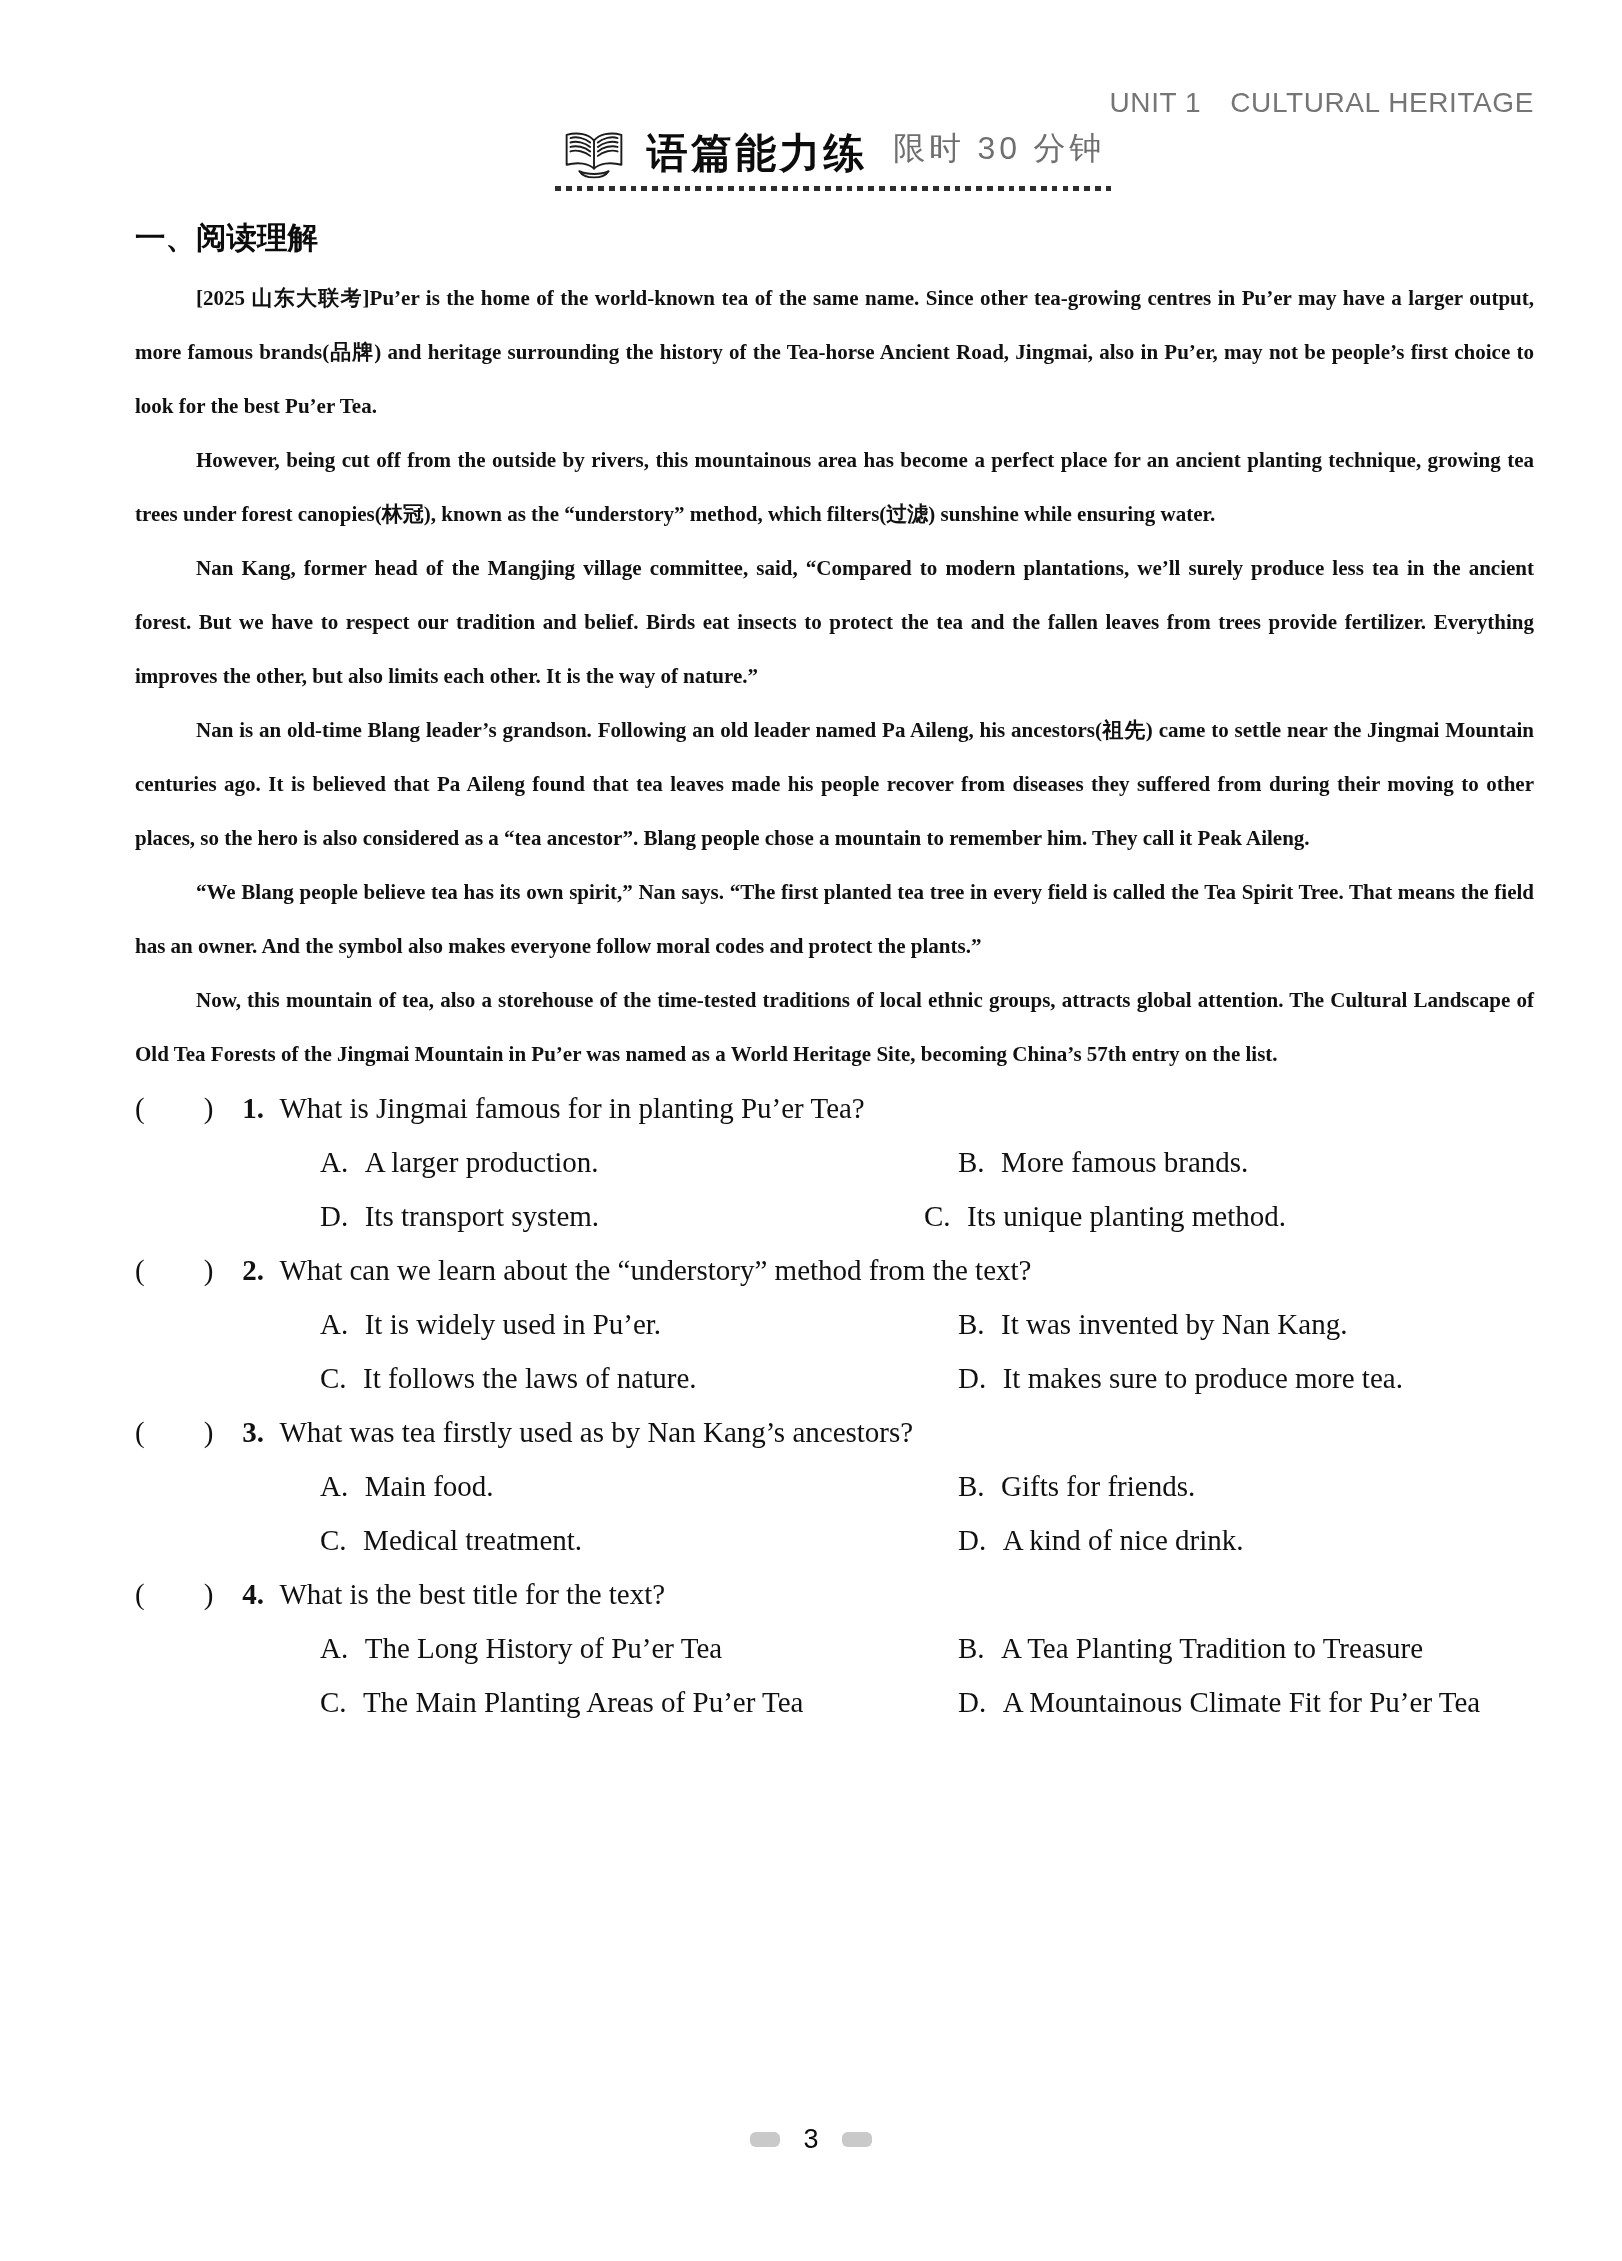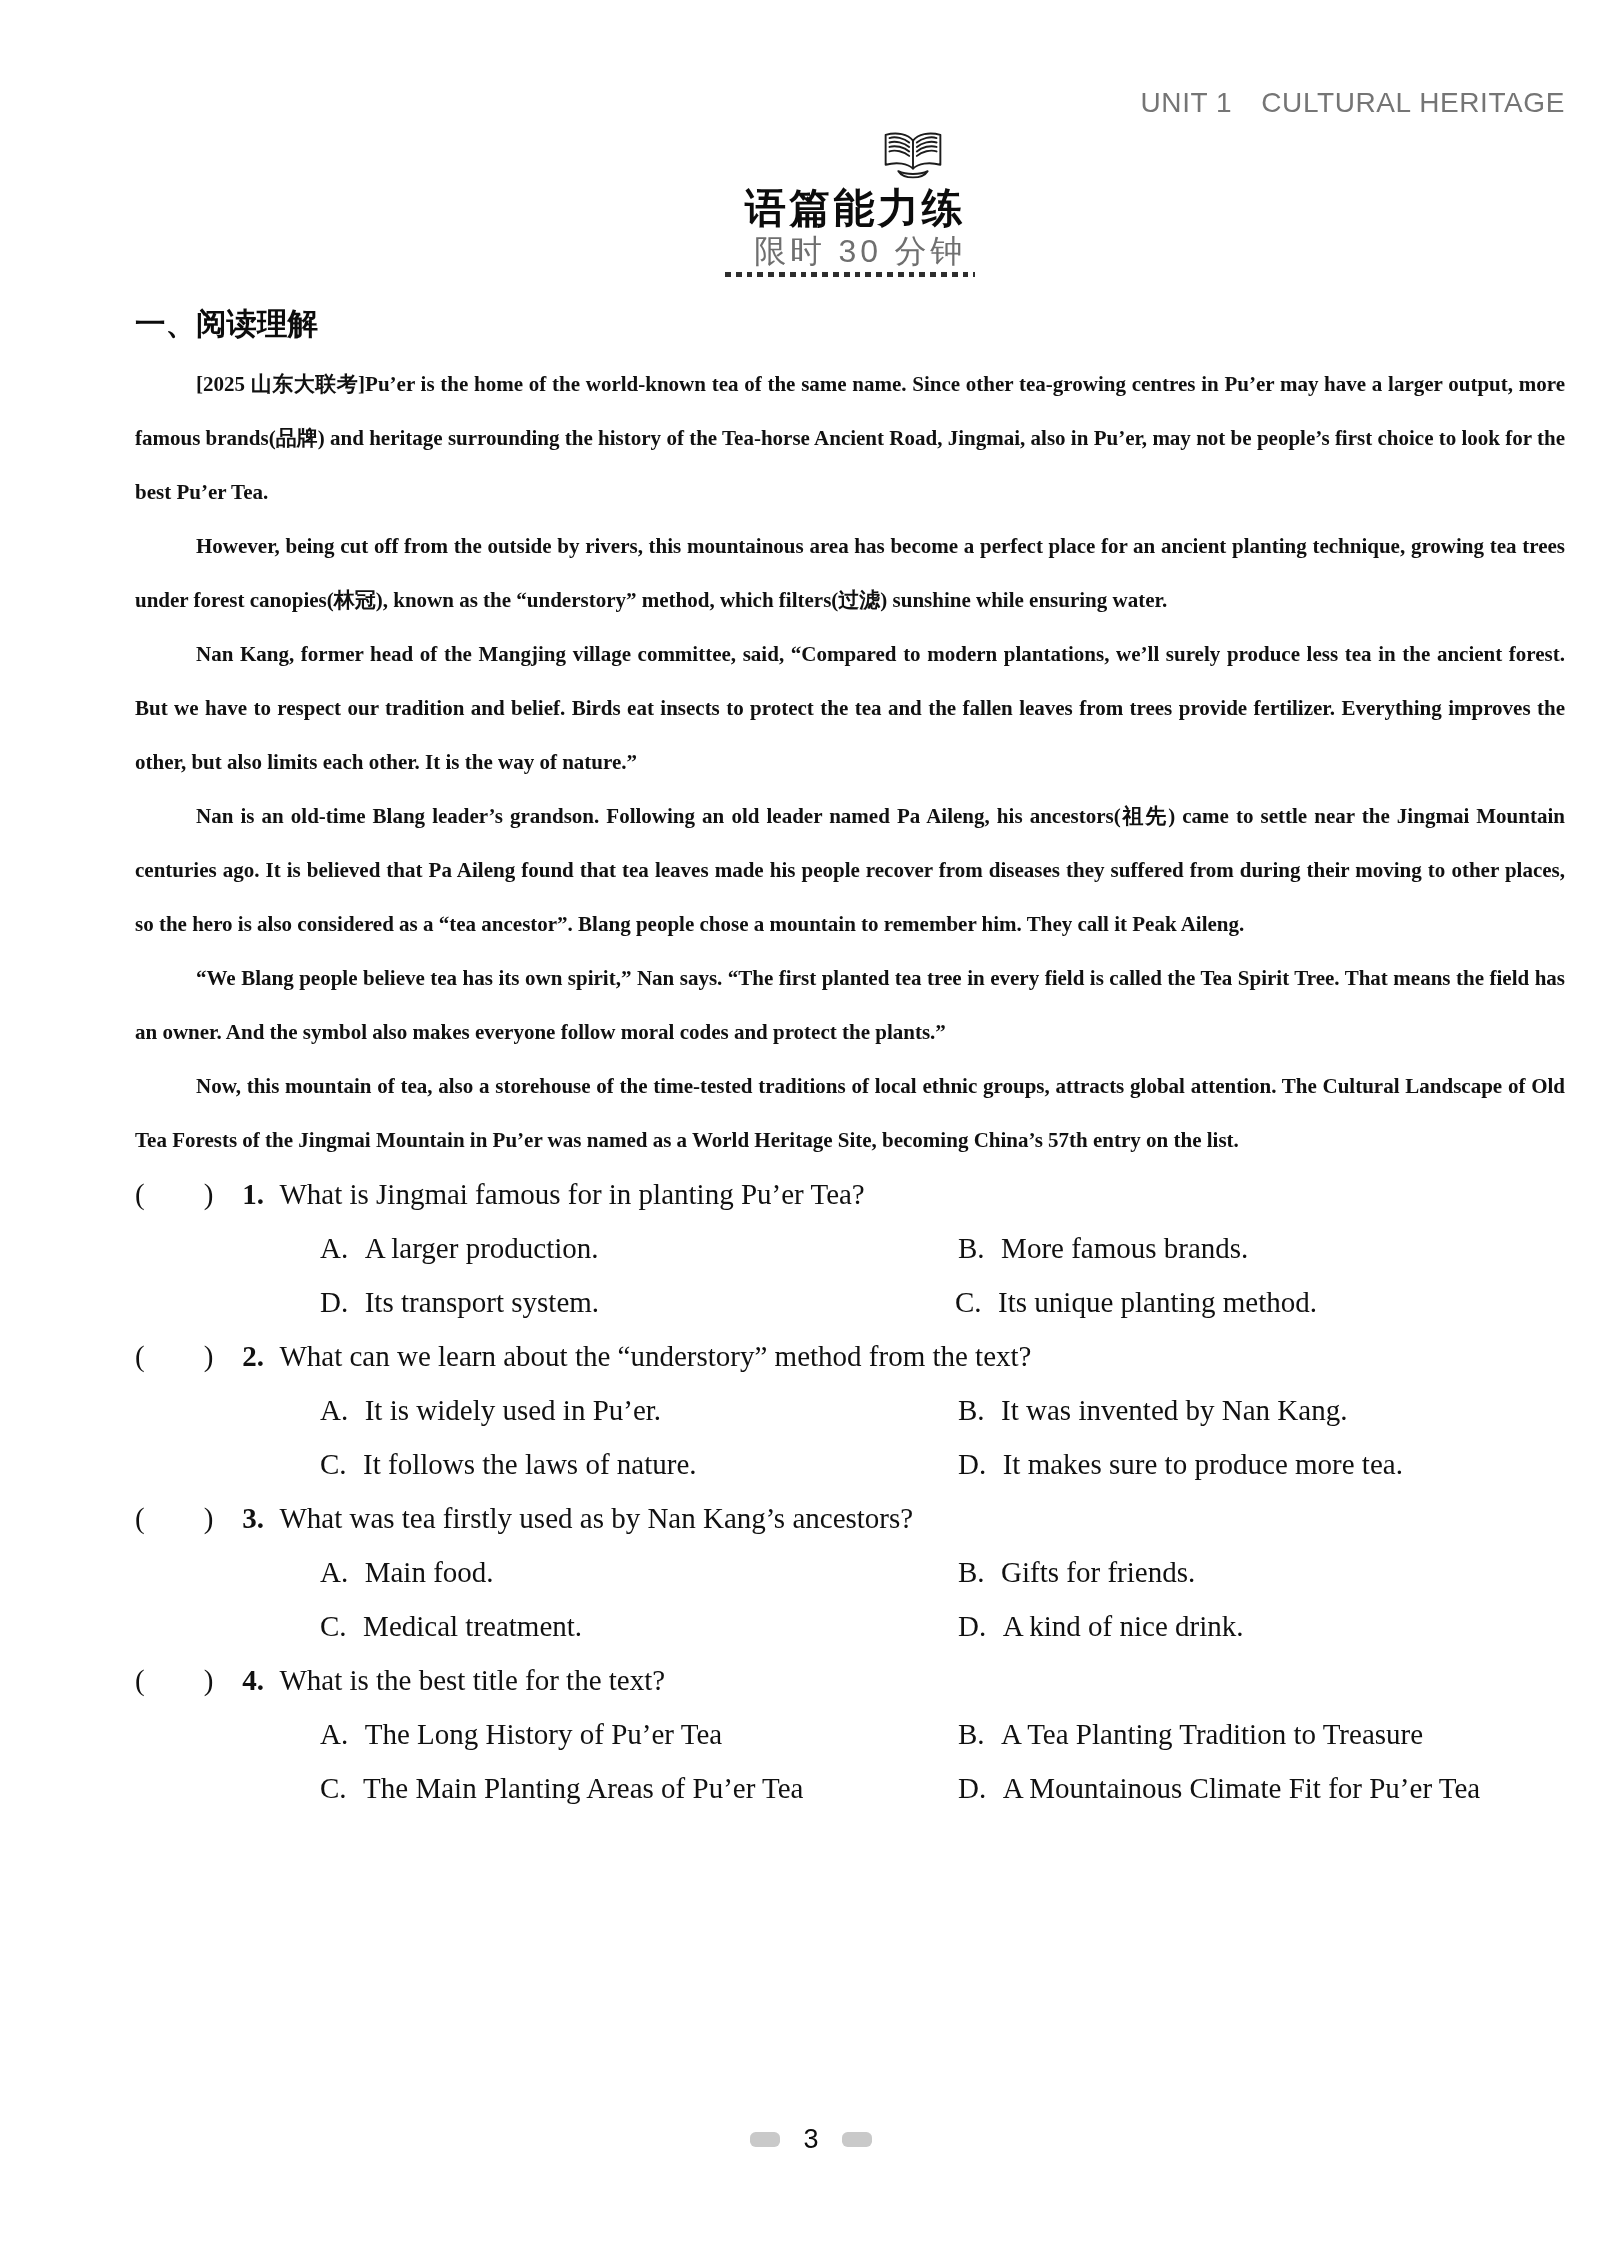--- a/index.html
+++ b/index.html
@@ -4,42 +4,41 @@
 <style>
   html, body { margin: 0; padding: 0; }
   body {
     width: 1622px; height: 2261px;
     background: #ffffff;
     color: #111111;
     font-family: "Liberation Serif", serif;
     position: relative;
     overflow: hidden;
   }
-  .page { padding: 88px 57px 0 135px; }
+  .page { padding: 88px 88px 0 135px; }
 
   
   .unit-header {
     text-align: right;
     font-family: "Liberation Sans", sans-serif;
     color: #757575;
     font-size: 28px;
     line-height: 30.5px;
     letter-spacing: 0.6px;
   }
   .unit-number { margin-right: 29px; }
 
   
   .banner {
     display: flex;
-    align-items: flex-end;
+    align-items: flex-start;
     width: max-content;
     margin: 10.2px auto 0 auto;
     padding: 0 9px 7.6px 3.8px;
     position: relative;
-    flex-direction: column;
   }
   .banner::after {
     content: "";
     position: absolute;
     left: 0; right: 0; bottom: 0;
     height: 5.1px;
     background: repeating-linear-gradient(90deg, #2e2e2e 0 5.7px, transparent 5.7px 10.8px);
   }
   .book-icon { display: block; margin-right: 18px; }
   .book-icon svg { display: block; }

